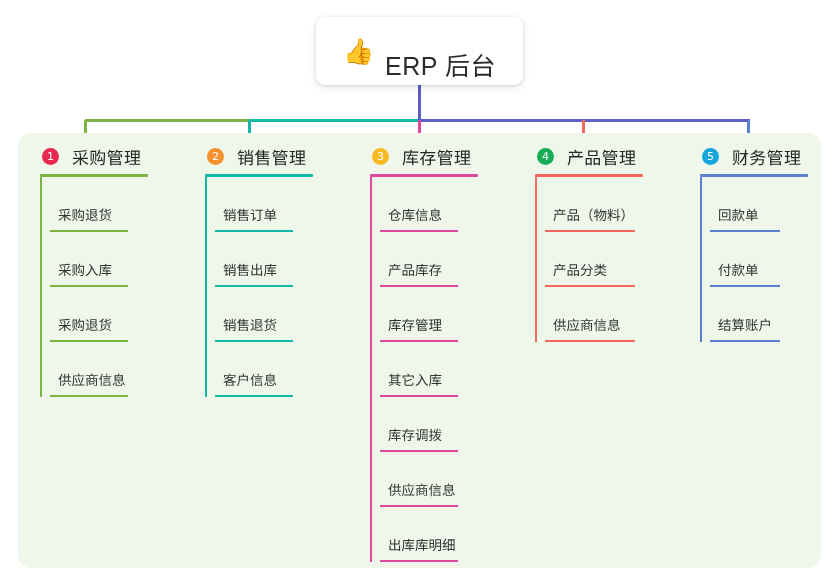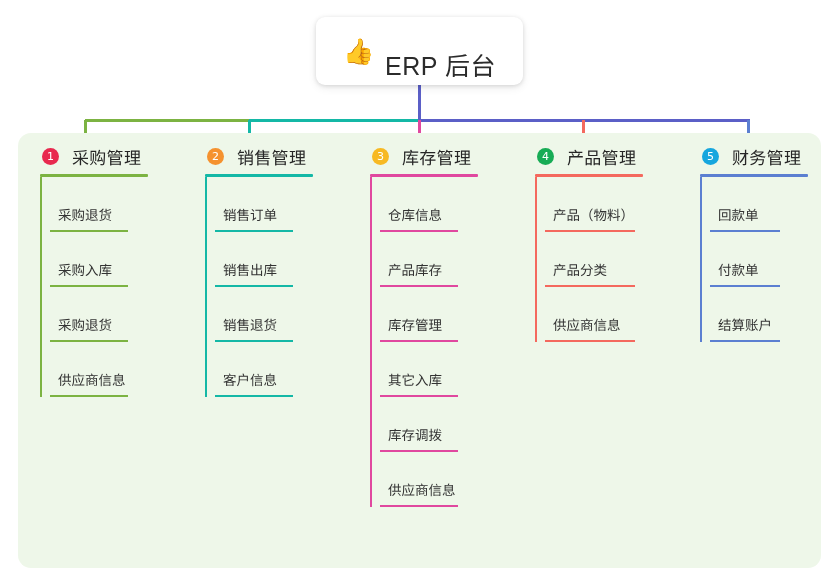--- a/index.html
+++ b/index.html
@@ -246,20 +246,25 @@
           <div class="leaf">
             <span class="leaf-stem" style="background: rgb(224, 72, 159);"></span>
             <span class="leaf-label">库存调拨</span>
             <span class="leaf-rule" style="width: 78px; background: rgb(224, 72, 159);"></span>
           </div>
           <div class="leaf">
             <span class="leaf-stem" style="background: rgb(224, 72, 159);"></span>
             <span class="leaf-label">供应商信息</span>
             <span class="leaf-rule" style="width: 78px; background: rgb(224, 72, 159);"></span>
           </div>
+          <div class="leaf">
+            <span class="leaf-stem" style="background: rgb(224, 72, 159);"></span>
+            <span class="leaf-label">出库库明细</span>
+            <span class="leaf-rule" style="width: 78px; background: rgb(224, 72, 159);"></span>
+          </div>
         </div>
       </div>
       <div class="branch" style="left: 535px; width: 110px;">
         <div class="branch-head">
           <span class="badge" style="background: rgb(23, 172, 85);">4</span>
           <span class="branch-title">产品管理</span>
         </div>
         <div class="head-rule" style="width: 108px; background: rgb(244, 105, 94);"></div>
         <div class="leaves">
           <div class="leaf">

